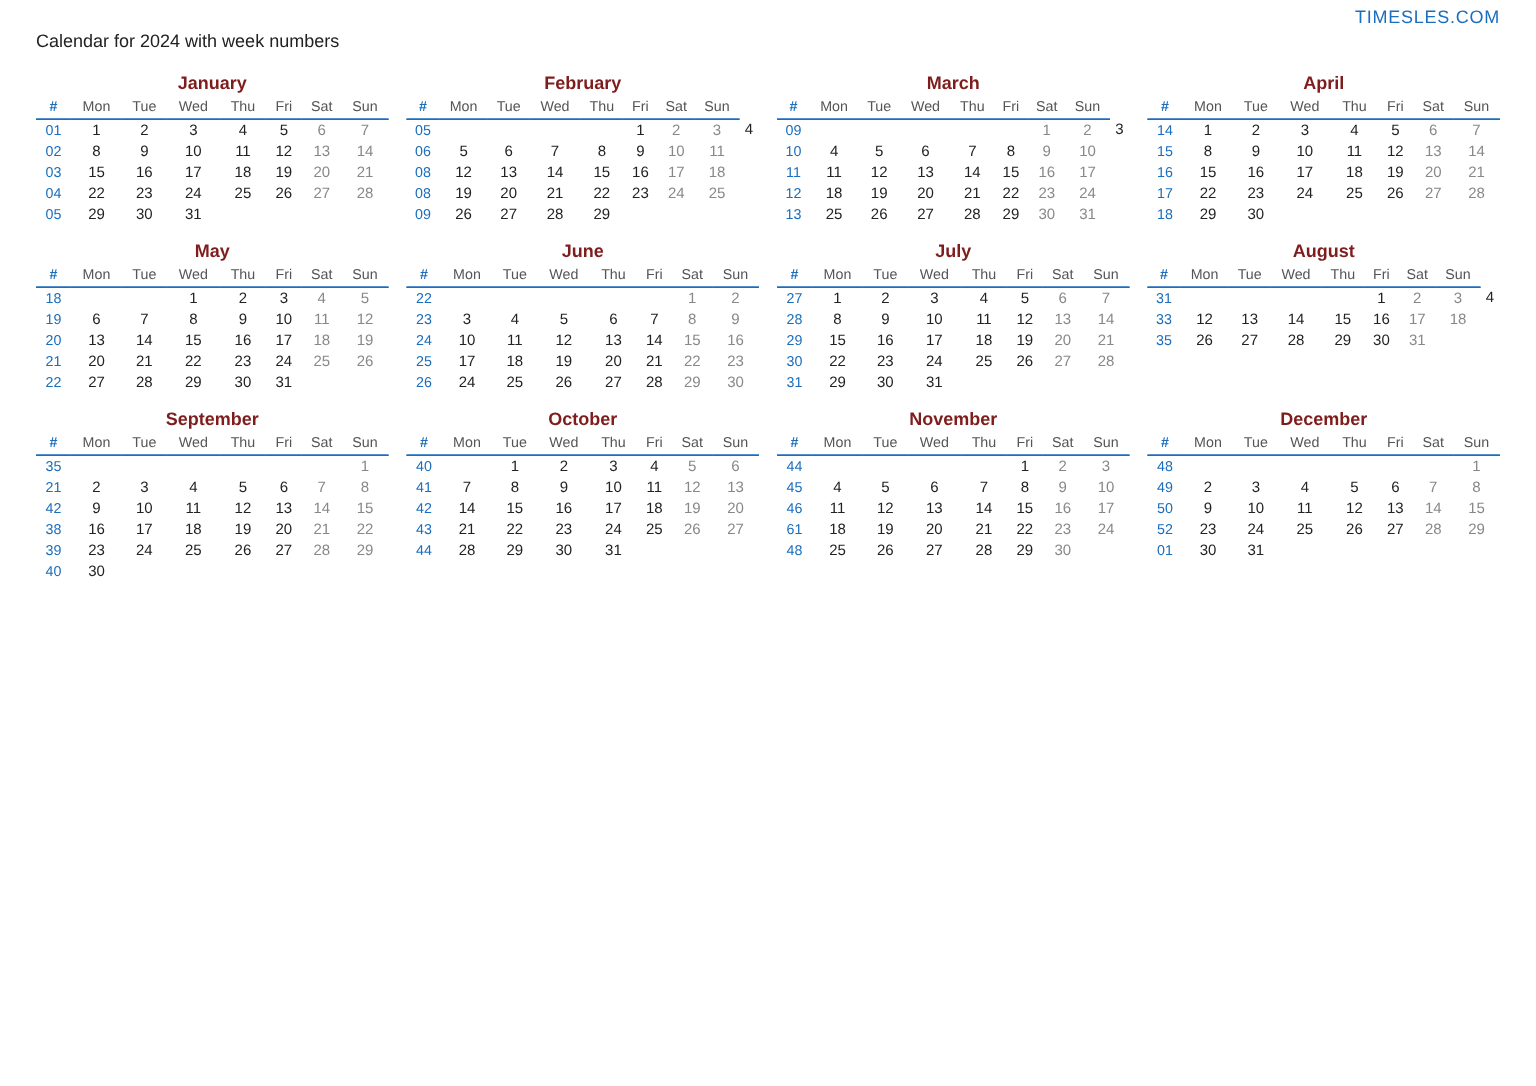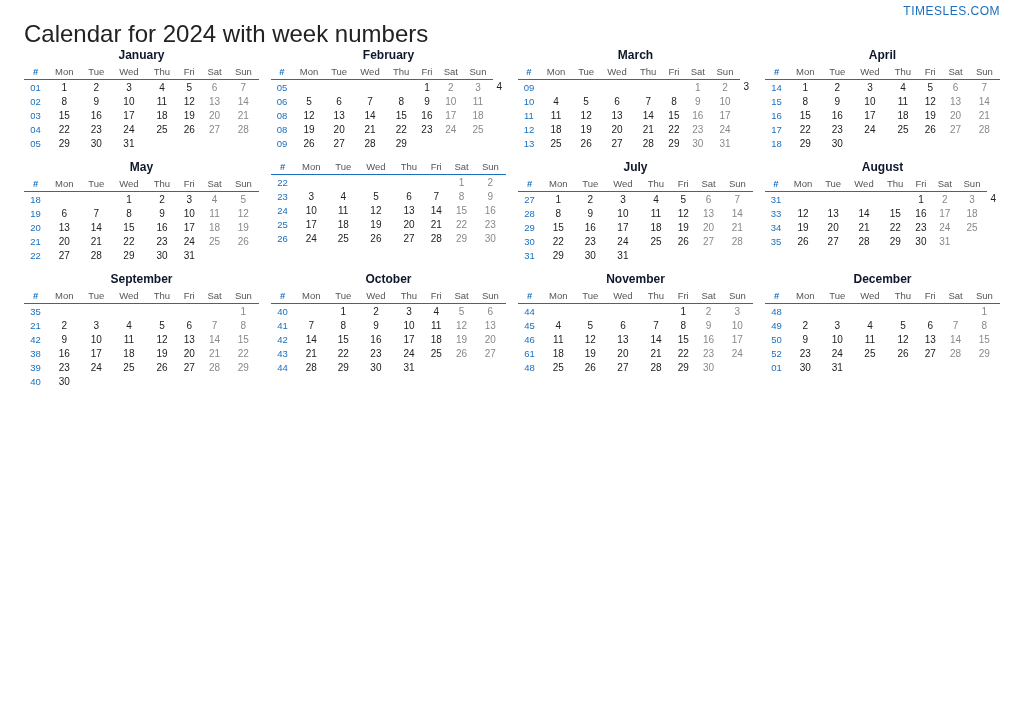--- a/index.html
+++ b/index.html
@@ -4,44 +4,45 @@
   <style>
     * { margin: 0; padding: 0; box-sizing: border-box; }
     body {
       background: #fff;
       font-family: Arial, sans-serif;
       font-size: 11px;
       color: #222;
       padding: 20px 24px;
     }
     h1 {
-      font-size: 24px;
+      font-size: 12px;
       font-weight: normal;
       color: #222;
+      margin-bottom: 14px;
     }
     .brand {
       position: absolute;
       top: 4px;
       right: 24px;
       font-size: 12px;
       color: #1a6ebd;
       font-weight: normal;
       letter-spacing: 0.5px;
     }
     .calendar-grid {
       display: grid;
       grid-template-columns: repeat(4, 1fr);
       gap: 10px 12px;
     }
     .month-block {
       width: 100%;
     }
     .month-title {
       text-align: center;
-      color: #0f172a;
+      color: #7f1d1d;
       font-size: 12px;
       font-weight: bold;
       margin-bottom: 3px;
     }
     .month-table {
       width: 100%;
       border-collapse: collapse;
     }
     .month-table th {
       font-size: 9.5px;
@@ -421,20 +422,21 @@
             <td>29</td>
             <td>30</td>
             <td>31</td>
             <td class="sat empty"></td>
             <td class="sun empty"></td>
           </tr>
         </tbody>
       </table>
     </div>
     <div class="month-block">
+      <div class="month-title">June</div>
       <table class="month-table">
         <thead>
           <tr>
             <th class="week-num-header">#</th>
             <th>Mon</th>
             <th>Tue</th>
             <th>Wed</th>
             <th>Thu</th>
             <th>Fri</th>
             <th>Sat</th>
@@ -595,30 +597,20 @@
             <td class="week-num">33</td>
             <td>12</td>
             <td>13</td>
             <td>14</td>
             <td>15</td>
             <td>16</td>
             <td class="sat">17</td>
             <td class="sun">18</td>
           </tr>
           <tr>
-            <td class="week-num">34</td>
-            <td>19</td>
-            <td>20</td>
-            <td>21</td>
-            <td>22</td>
-            <td>23</td>
-            <td class="sat">24</td>
-            <td class="sun">25</td>
-          </tr>
-          <tr>
             <td class="week-num">35</td>
             <td>26</td>
             <td>27</td>
             <td>28</td>
             <td>29</td>
             <td>30</td>
             <td class="sat">31</td>
             <td class="sun empty"></td>
           </tr>
         </tbody>

